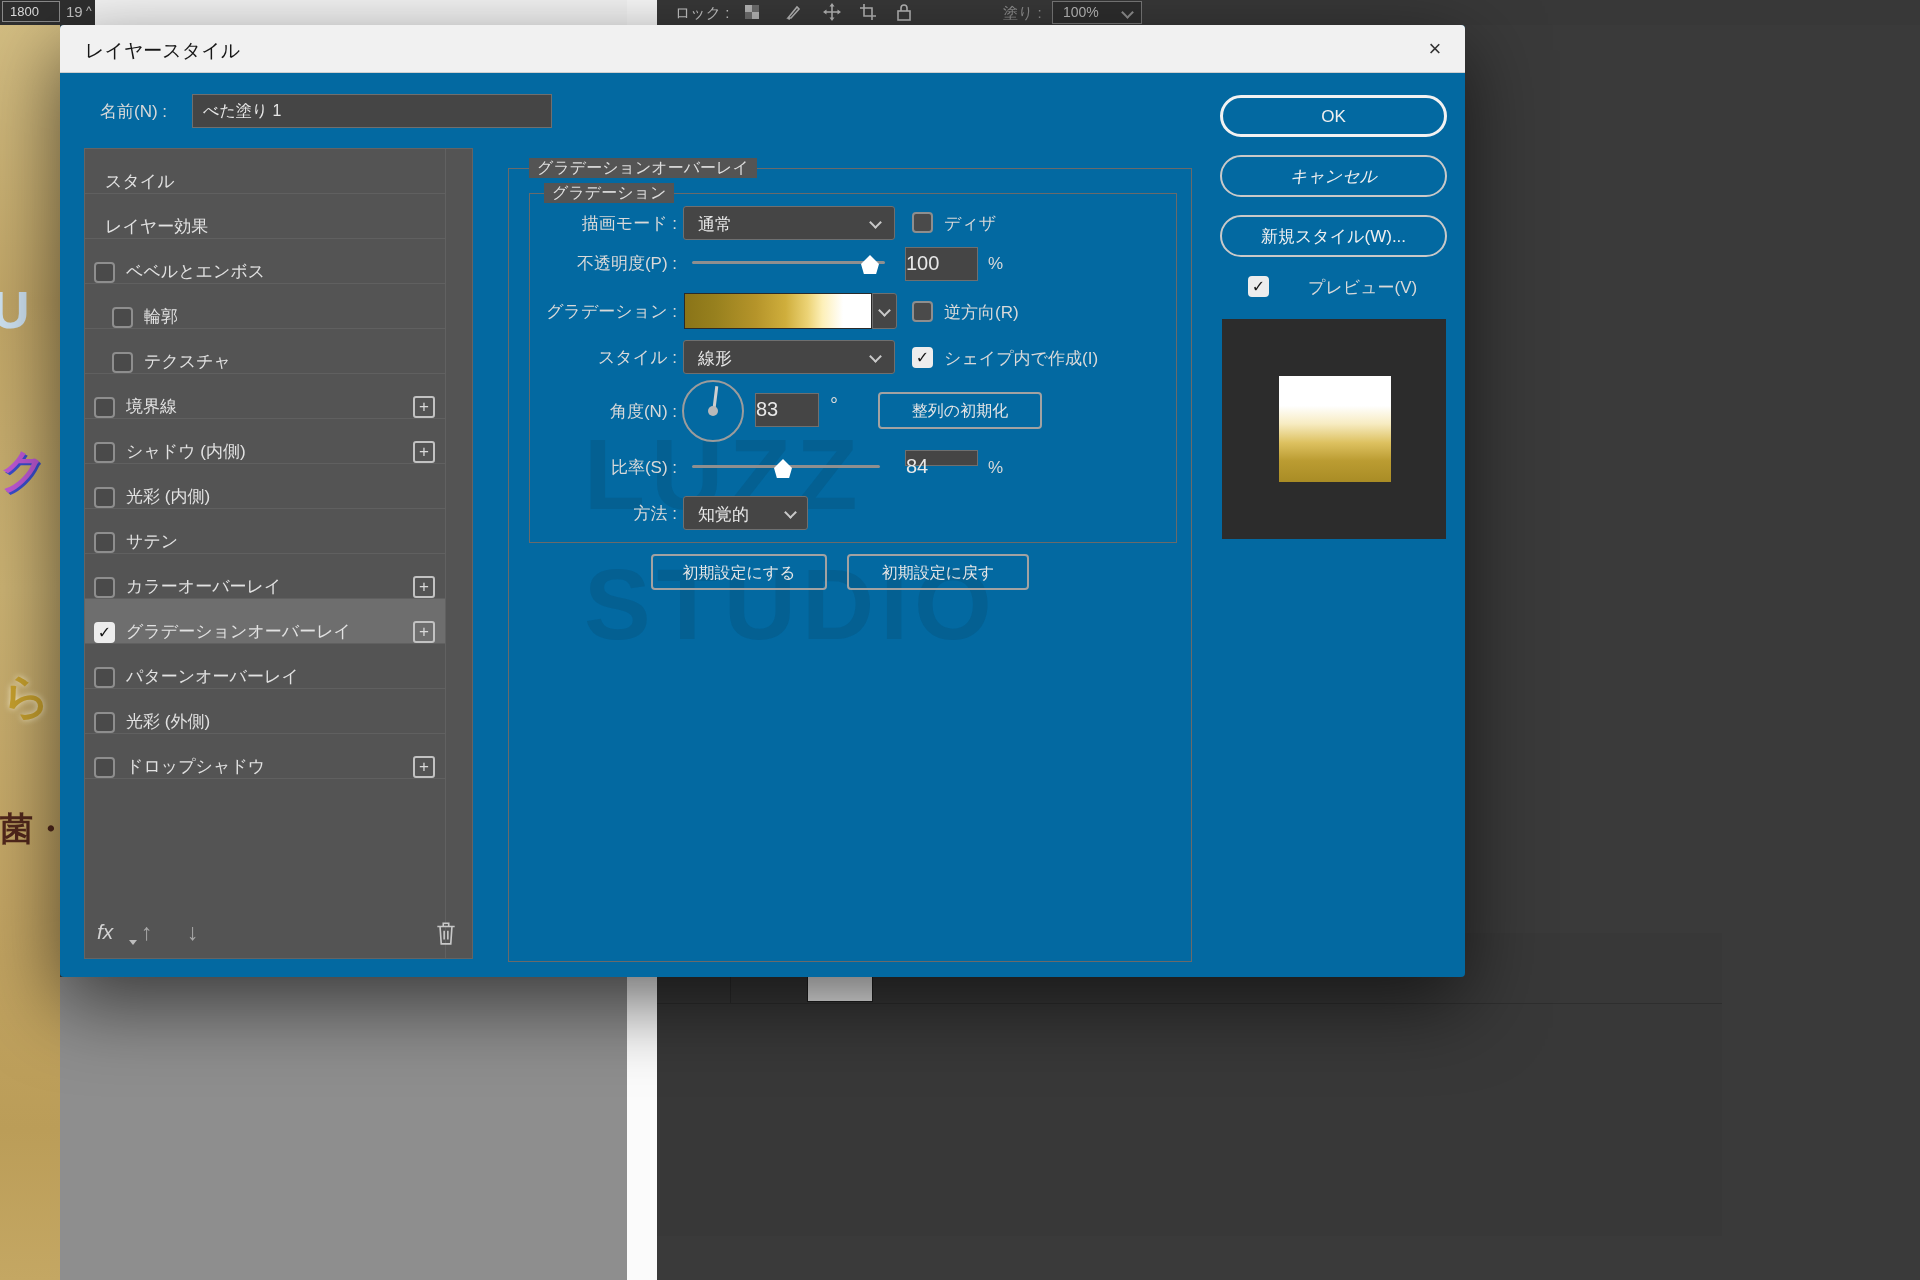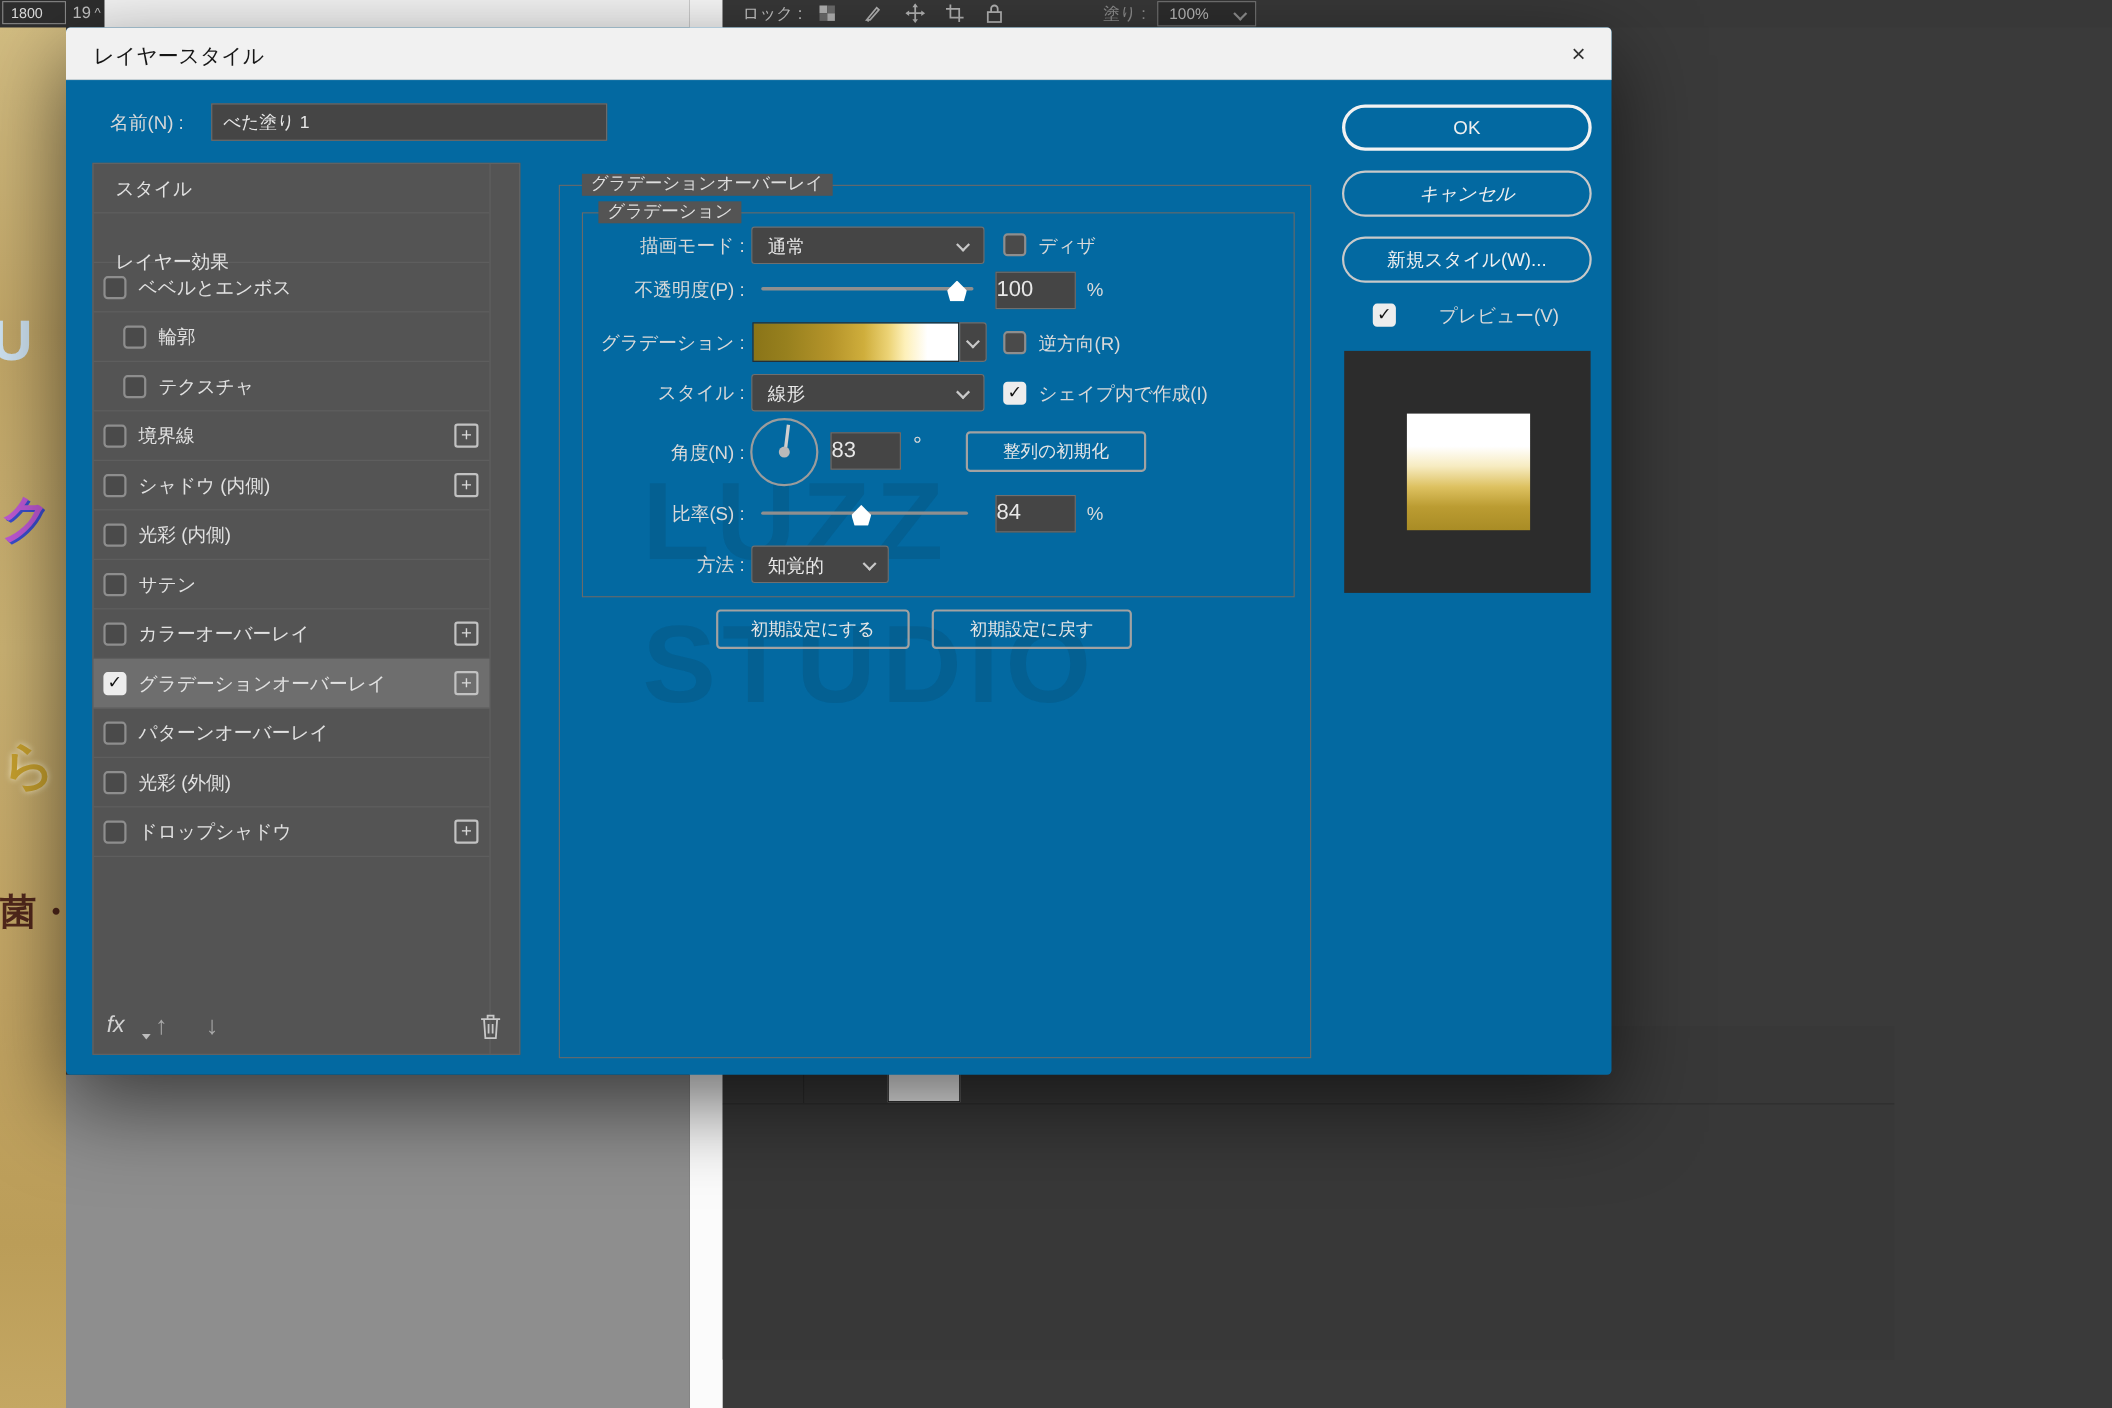--- a/index.html
+++ b/index.html
@@ -33,21 +33,21 @@
             border-bottom:1px solid #cfcfcf;}
   .title{left:25px;top:13px;color:#161616;font-size:19px;}
   .closebtn{right:12px;top:7px;width:36px;height:34px;color:#333;font-size:22px;line-height:34px;
             text-align:center;}
 
   .input{background:#454545;border:1px solid #6f6f6f;color:#e8e8e8;font-size:16px;}
 
   
   .lslist{left:24px;top:123px;width:389px;height:811px;border:1px solid #646464;background:#545454;}
   .ls-vline{left:360px;top:0;width:1px;height:100%;background:#616161;}
-  .ls-row{left:0;width:360px;height:45px;border-bottom:1px solid #606060;display:flex;align-items:center;}
+  .ls-row{left:0;width:360px;height:45px;border-bottom:1px solid #606060;display:flex;align-items:flex-end;}
   .ls-row.sel{background:#6e6e6e;}
   .ls-lbl{color:#e2e2e2;font-size:17px;margin-left:11px;white-space:nowrap;}
   .cb{width:21px;height:21px;border:2px solid #8e8e8e;border-radius:4px;background:#4a4a4a;
       flex:0 0 auto;display:flex;align-items:center;justify-content:center;}
   .cb.checked{background:#ededed;border-color:#ededed;}
   .cb .ck{color:#141414;font-size:16px;font-weight:bold;line-height:16px;}
   .expand{position:absolute;right:10px;width:22px;height:22px;border:2px solid #c2c2c2;border-radius:3px;
           color:#d9d9d9;font-size:17px;line-height:18px;text-align:center;}
   .ls-footer{left:0;bottom:0;width:387px;height:44px;}
   .fx{left:12px;top:6px;color:#d2d2d2;font-size:21px;font-style:italic;}
@@ -273,21 +273,21 @@
       <span class="needle"></span>
       <span class="dialdot"></span>
     </div>
     <div class="abs valbox" style="left:695px;top:368px;width:64px;height:34px;">83</div>
     <div class="abs txt" style="left:770px;top:370px;font-size:20px;">°</div>
     <div class="abs btn" style="left:818px;top:367px;width:164px;height:37px;line-height:34px;">整列の初期化</div>
 
     <div class="abs flabel" style="left:397px;top:433px;">比率(S) :</div>
     <div class="abs track" style="left:632px;top:440px;width:188px;"></div>
     <div class="abs shandle" style="left:714px;top:434px;"></div>
-    <div class="abs valbox" style="left:845px;top:425px;width:73px;height:34px;">84</div>
+    <div class="abs valbox" style="left:845px;top:425px;width:73px;height:16px;">84</div>
     <div class="abs txt" style="left:928px;top:433px;">%</div>
 
     <div class="abs flabel" style="left:397px;top:479px;">方法 :</div>
     <div class="abs dd" style="left:623px;top:471px;width:125px;height:34px;">
       <span class="v">知覚的</span>
       <span class="chev" style="right:12px;top:11px;"></span>
     </div>
 
     <div class="abs btn" style="left:591px;top:529px;width:176px;height:36px;line-height:33px;">初期設定にする</div>
     <div class="abs btn" style="left:787px;top:529px;width:182px;height:36px;line-height:33px;">初期設定に戻す</div>

